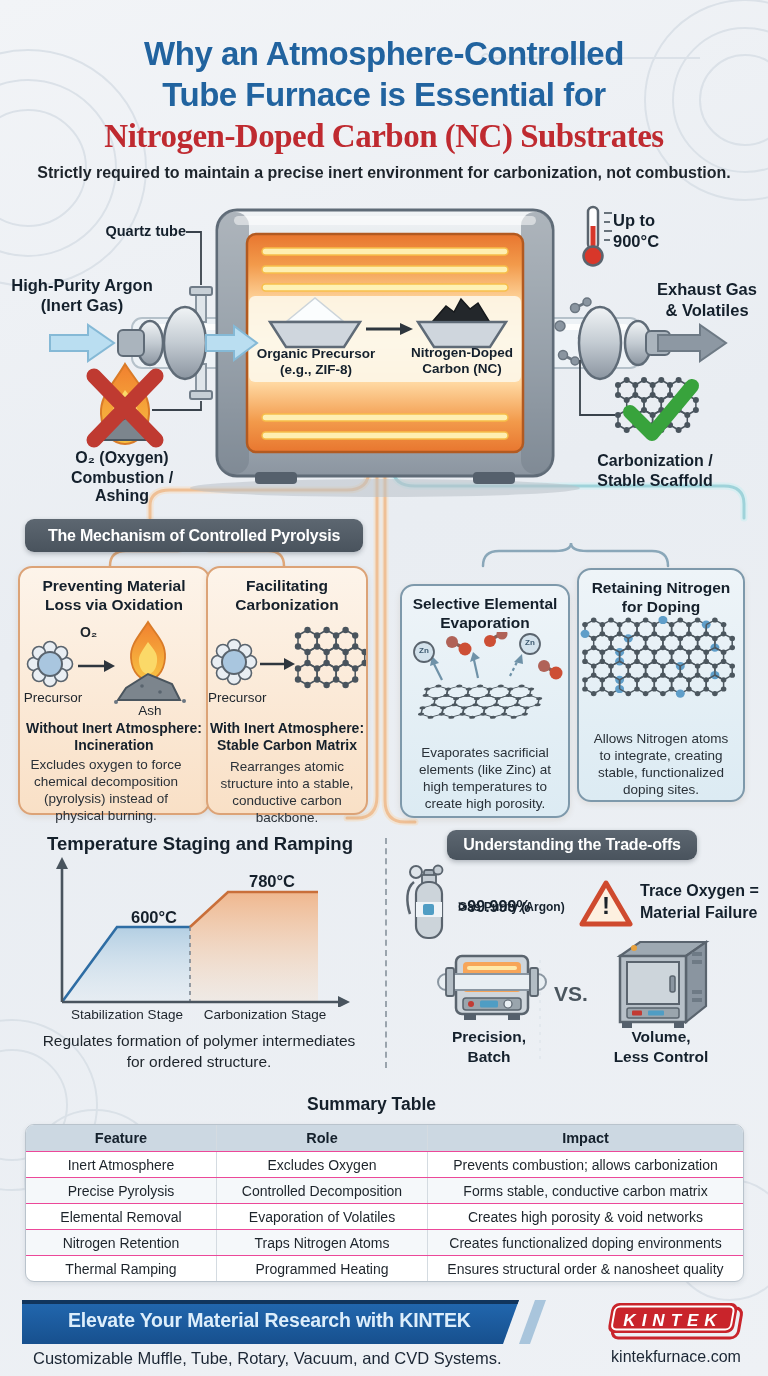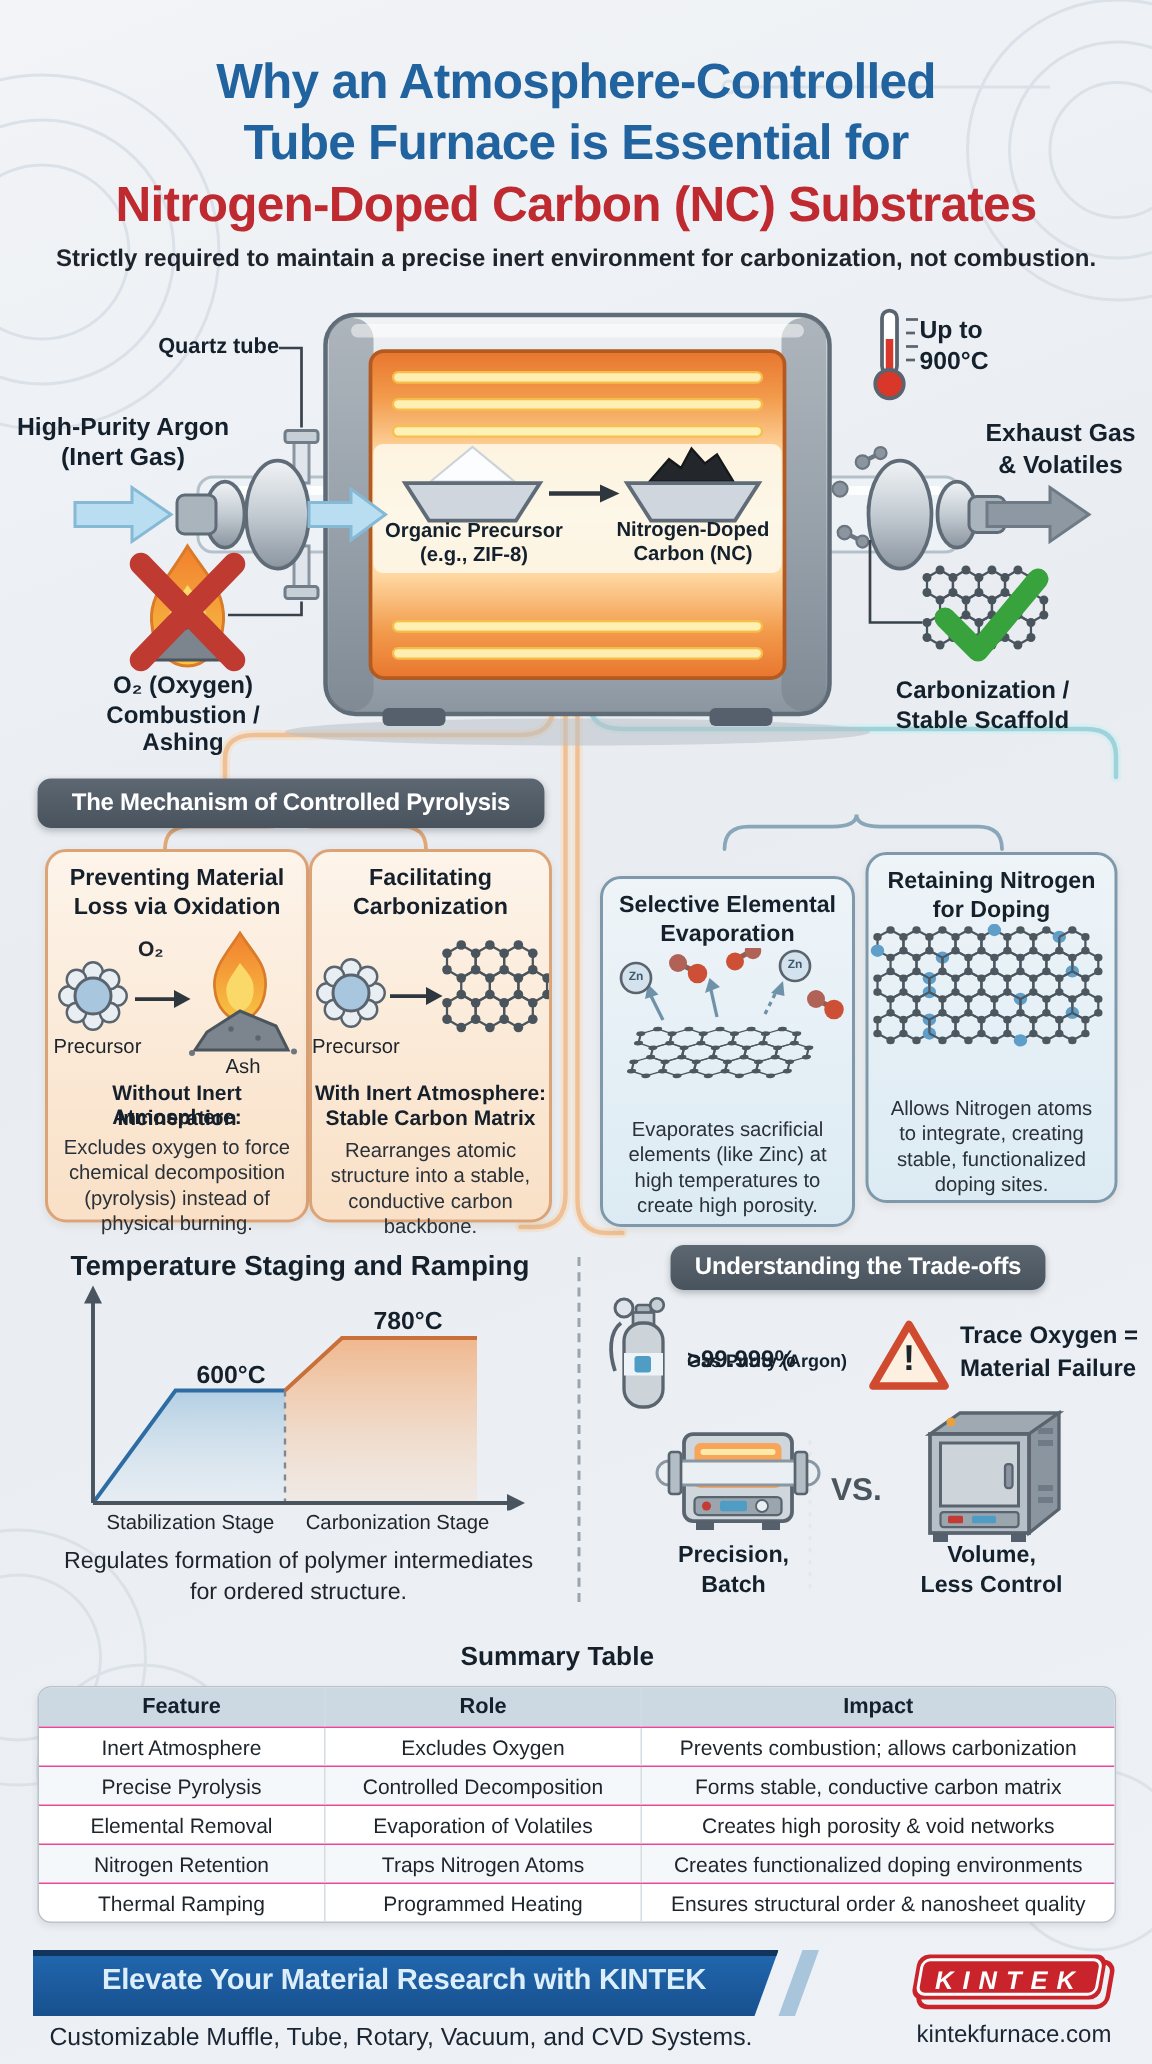--- a/index.html
+++ b/index.html
@@ -77,21 +77,21 @@
       </g>
       <path d="M393 462 L393 468 Q393 486 415 486 L724 486 Q744 486 744 504 L744 518" stroke="#cdeef2" stroke-width="7" opacity="0.6"></path>
       <path d="M393 462 L393 468 Q393 486 415 486 L724 486 Q744 486 744 504 L744 518" stroke="#9fd3da" stroke-width="3"></path>
       <path d="M110 566 Q110 551 126 551 L178 551 Q194 551 194 543 Q194 551 210 551 L268 551 Q284 551 284 566" stroke="#e0a879" stroke-width="2.5"></path>
       <path d="M483 566 Q483 551 499 551 L555 551 Q571 551 571 543 Q571 551 587 551 L652 551 Q668 551 668 566" stroke="#8aa7b9" stroke-width="2.5"></path>
     </g>
   </svg>
 
   <div class="abs title-blue" style="top:33px;">Why an Atmosphere-Controlled</div>
   <div class="abs title-blue" style="top:74px;">Tube Furnace is Essential for</div>
-  <div class="abs title-red" style="top:116px;">Nitrogen-Doped Carbon (NC) Substrates</div>
+  <div class="abs title-red" style="top:116px;font-family:Liberation Serif, serif;">Nitrogen-Doped Carbon (NC) Substrates</div>
   <div class="abs subtitle" style="top:164px;">Strictly required to maintain a precise inert environment for carbonization, not combustion.</div>
 
   <svg class="abs" style="left:0;top:198px;" width="768" height="310" viewBox="0 0 768 310">
     <defs>
       <linearGradient id="metalV" x1="0" y1="0" x2="0" y2="1">
         <stop offset="0" stop-color="#f1f4f6"></stop>
           <stop offset="0.5" stop-color="#c3cbd2"></stop>
           <stop offset="1" stop-color="#8b95a0"></stop>
       </linearGradient>
       <linearGradient id="hot" x1="0" y1="0" x2="0" y2="1">
@@ -341,21 +341,21 @@
   <div class="abs lbl ctr" style="left:646px;top:301px;width:122px;font-size:16.5px;">&amp; Volatiles</div>
   <div class="abs lbl ctr" style="left:246px;top:346px;width:140px;font-size:13.5px;">Organic Precursor</div>
   <div class="abs lbl ctr" style="left:246px;top:362px;width:140px;font-size:13.5px;">(e.g., ZIF-8)</div>
   <div class="abs lbl ctr" style="left:396px;top:345px;width:132px;font-size:13.5px;">Nitrogen-Doped</div>
   <div class="abs lbl ctr" style="left:396px;top:361px;width:132px;font-size:13.5px;">Carbon (NC)</div>
   <div class="abs lbl ctr" style="left:580px;top:452px;width:150px;font-size:16px;">Carbonization /</div>
   <div class="abs lbl ctr" style="left:580px;top:472px;width:150px;font-size:16px;">Stable Scaffold</div>
 
   <div class="abs pill" style="left:25px;top:519px;width:338px;height:33px;font-size:16px;">The Mechanism of Controlled Pyrolysis</div>
 
-  <div class="card card-warm" style="left:30px;top:566px;width:172px;height:245px;">
+  <div class="card card-warm" style="left:18px;top:566px;width:172px;height:245px;padding-left:16px;">
     <div class="card-title"><span>Preventing Material</span><br>
       <span>Loss via Oxidation</span></div>
     <svg class="abs" style="left:0;top:48px;" width="172" height="96" viewBox="0 0 172 96">
       <g>
         <g fill="#e9eef3" stroke="#5a646e" stroke-width="1.6">
           <circle cx="30" cy="32" r="6.5"></circle>
             <circle cx="30" cy="64" r="6.5"></circle>
             <circle cx="14" cy="48" r="6.5"></circle>
             <circle cx="46" cy="48" r="6.5"></circle>
           <circle cx="19" cy="37" r="6.5"></circle>

